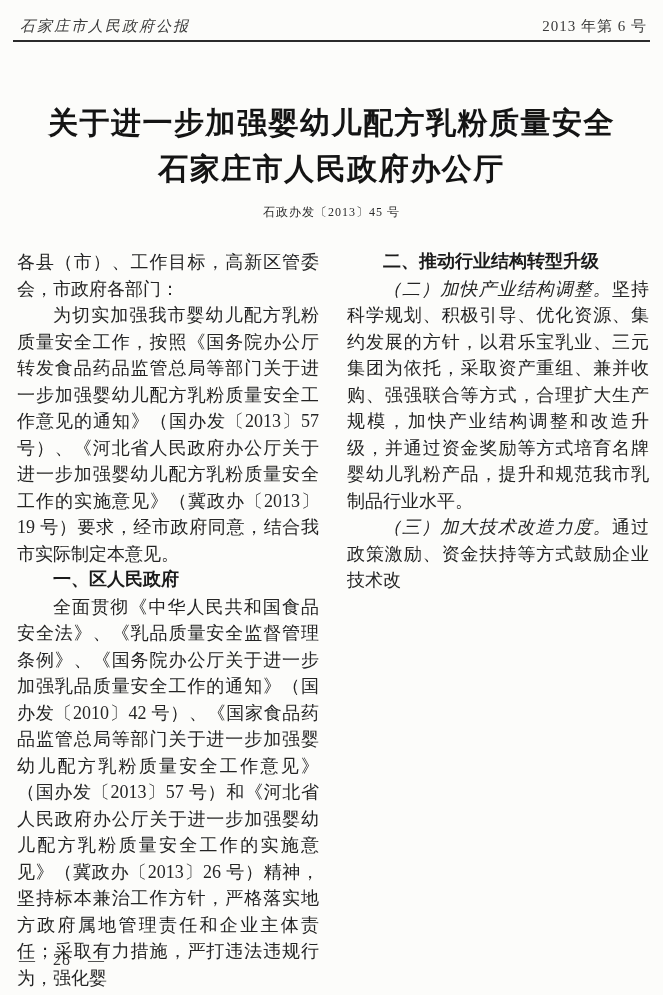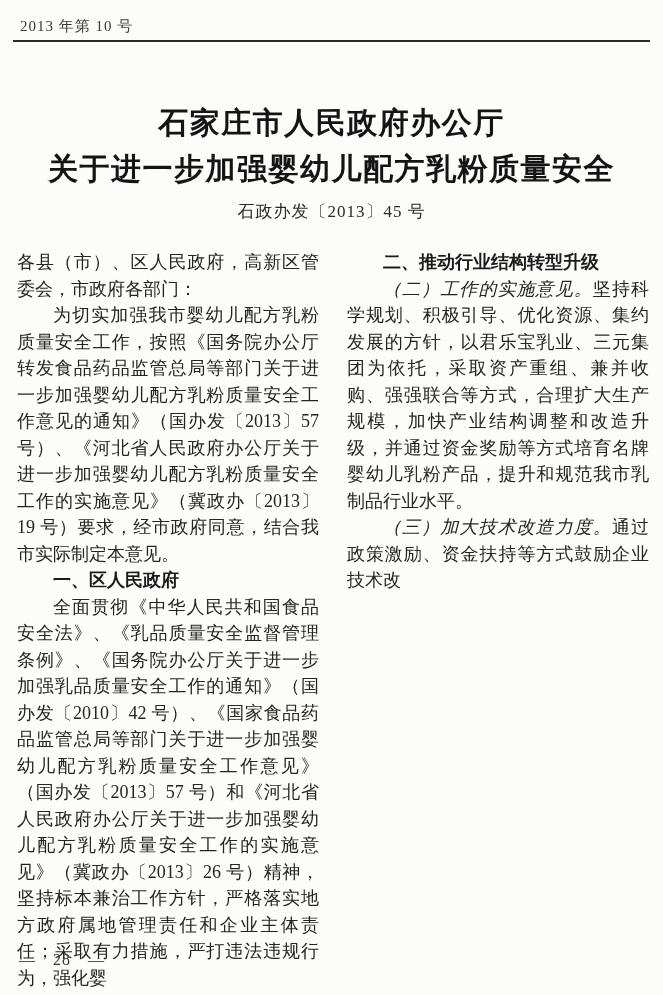--- a/index.html
+++ b/index.html
@@ -32,42 +32,42 @@
     text-align: center;
     font-weight: bold;
     font-size: 30px;
     line-height: 46px;
     letter-spacing: 1.5px;
     color: #141414;
   }
   .doc-number {
     margin-top: 10px;
     text-align: center;
-    font-size: 17px;
+    font-size: 12px;
     line-height: 20px;
     color: #2a2a2a;
     letter-spacing: 1px;
   }
   .columns {
     display: flex;
     gap: 28px;
     padding: 0 14px 0 17px;
     margin-top: 27px;
   }
   .col {
     width: 302px;
     font-size: 18px;
     line-height: 26.5px;
     text-align: justify;
     color: #242424;
   }
   .para { margin: 0; }
   .indent { text-indent: 2em; }
   .heading {
-    font-family: Liberation Sans, sans-serif;
+    font-family: Liberation Mono, monospace;
     font-weight: bold;
     text-indent: 2em;
     color: #1b1b1b;
   }
   .item-lead { font-style: italic; }
   .page-footer {
     position: absolute;
     left: 19px;
     bottom: 26px;
     font-size: 16px;
@@ -75,40 +75,41 @@
     word-spacing: 12px;
     letter-spacing: 1px;
   }
 </style>
 </head>
 <body>
 
 <div class="page">
 
   <div class="masthead">
-    <span class="issue-number">2013 年第 10 号</span>
+    <span class="gazette-title">石家庄市人民政府公报</span>
+    <span class="issue-number">2013 年第 6 号</span>
   </div>
   <div class="masthead-rule"></div>
 
   <div class="doc-title">
+    <div>关于进一步加强婴幼儿配方乳粉质量安全</div>
     <div>石家庄市人民政府办公厅</div>
-    <div>关于进一步加强婴幼儿配方乳粉质量安全</div>
   </div>
 
   <div class="doc-number">石政办发〔2013〕45 号</div>
 
   <div class="columns">
     <div class="col" id="col-left">
-        <p class="para">各县（市）、区人民政府，高新区管委会，市政府各部门：</p>
+        <p class="para">各县（市）、工作目标，高新区管委会，市政府各部门：</p>
         <p class="para indent">为切实加强我市婴幼儿配方乳粉质量安全工作，按照《国务院办公厅转发食品药品监管总局等部门关于进一步加强婴幼儿配方乳粉质量安全工作意见的通知》（国办发〔2013〕57 号）、《河北省人民政府办公厅关于进一步加强婴幼儿配方乳粉质量安全工作的实施意见》（冀政办〔2013〕19 号）要求，经市政府同意，结合我市实际制定本意见。</p>
         <p class="para heading">一、区人民政府</p>
         <p class="para indent">全面贯彻《中华人民共和国食品安全法》、《乳品质量安全监督管理条例》、《国务院办公厅关于进一步加强乳品质量安全工作的通知》（国办发〔2010〕42 号）、《国家食品药品监管总局等部门关于进一步加强婴幼儿配方乳粉质量安全工作意见》（国办发〔2013〕57 号）和《河北省人民政府办公厅关于进一步加强婴幼儿配方乳粉质量安全工作的实施意见》（冀政办〔2013〕26 号）精神，坚持标本兼治工作方针，严格落实地方政府属地管理责任和企业主体责任；采取有力措施，严打违法违规行为，强化婴</p>
       </div>
     <div class="col" id="col-right">
         <p class="para heading">二、推动行业结构转型升级</p>
-        <p class="para indent"><span class="item-lead">（二）工作的实施意见。</span>坚持科学规划、积极引导、优化资源、集约发展的方针，以君乐宝乳业、三元集团为依托，采取资产重组、兼并收购、强强联合等方式，合理扩大生产规模，加快产业结构调整和改造升级，并通过资金奖励等方式培育名牌婴幼儿乳粉产品，提升和规范我市乳制品行业水平。</p>
+        <p class="para indent"><span class="item-lead">（二）加快产业结构调整。</span>坚持科学规划、积极引导、优化资源、集约发展的方针，以君乐宝乳业、三元集团为依托，采取资产重组、兼并收购、强强联合等方式，合理扩大生产规模，加快产业结构调整和改造升级，并通过资金奖励等方式培育名牌婴幼儿乳粉产品，提升和规范我市乳制品行业水平。</p>
         <p class="para indent"><span class="item-lead">（三）加大技术改造力度。</span>通过政策激励、资金扶持等方式鼓励企业技术改</p>
       </div>
   </div>
 
   <div class="page-footer">— 28 —</div>
 
 </div>
 
 </body></html>

